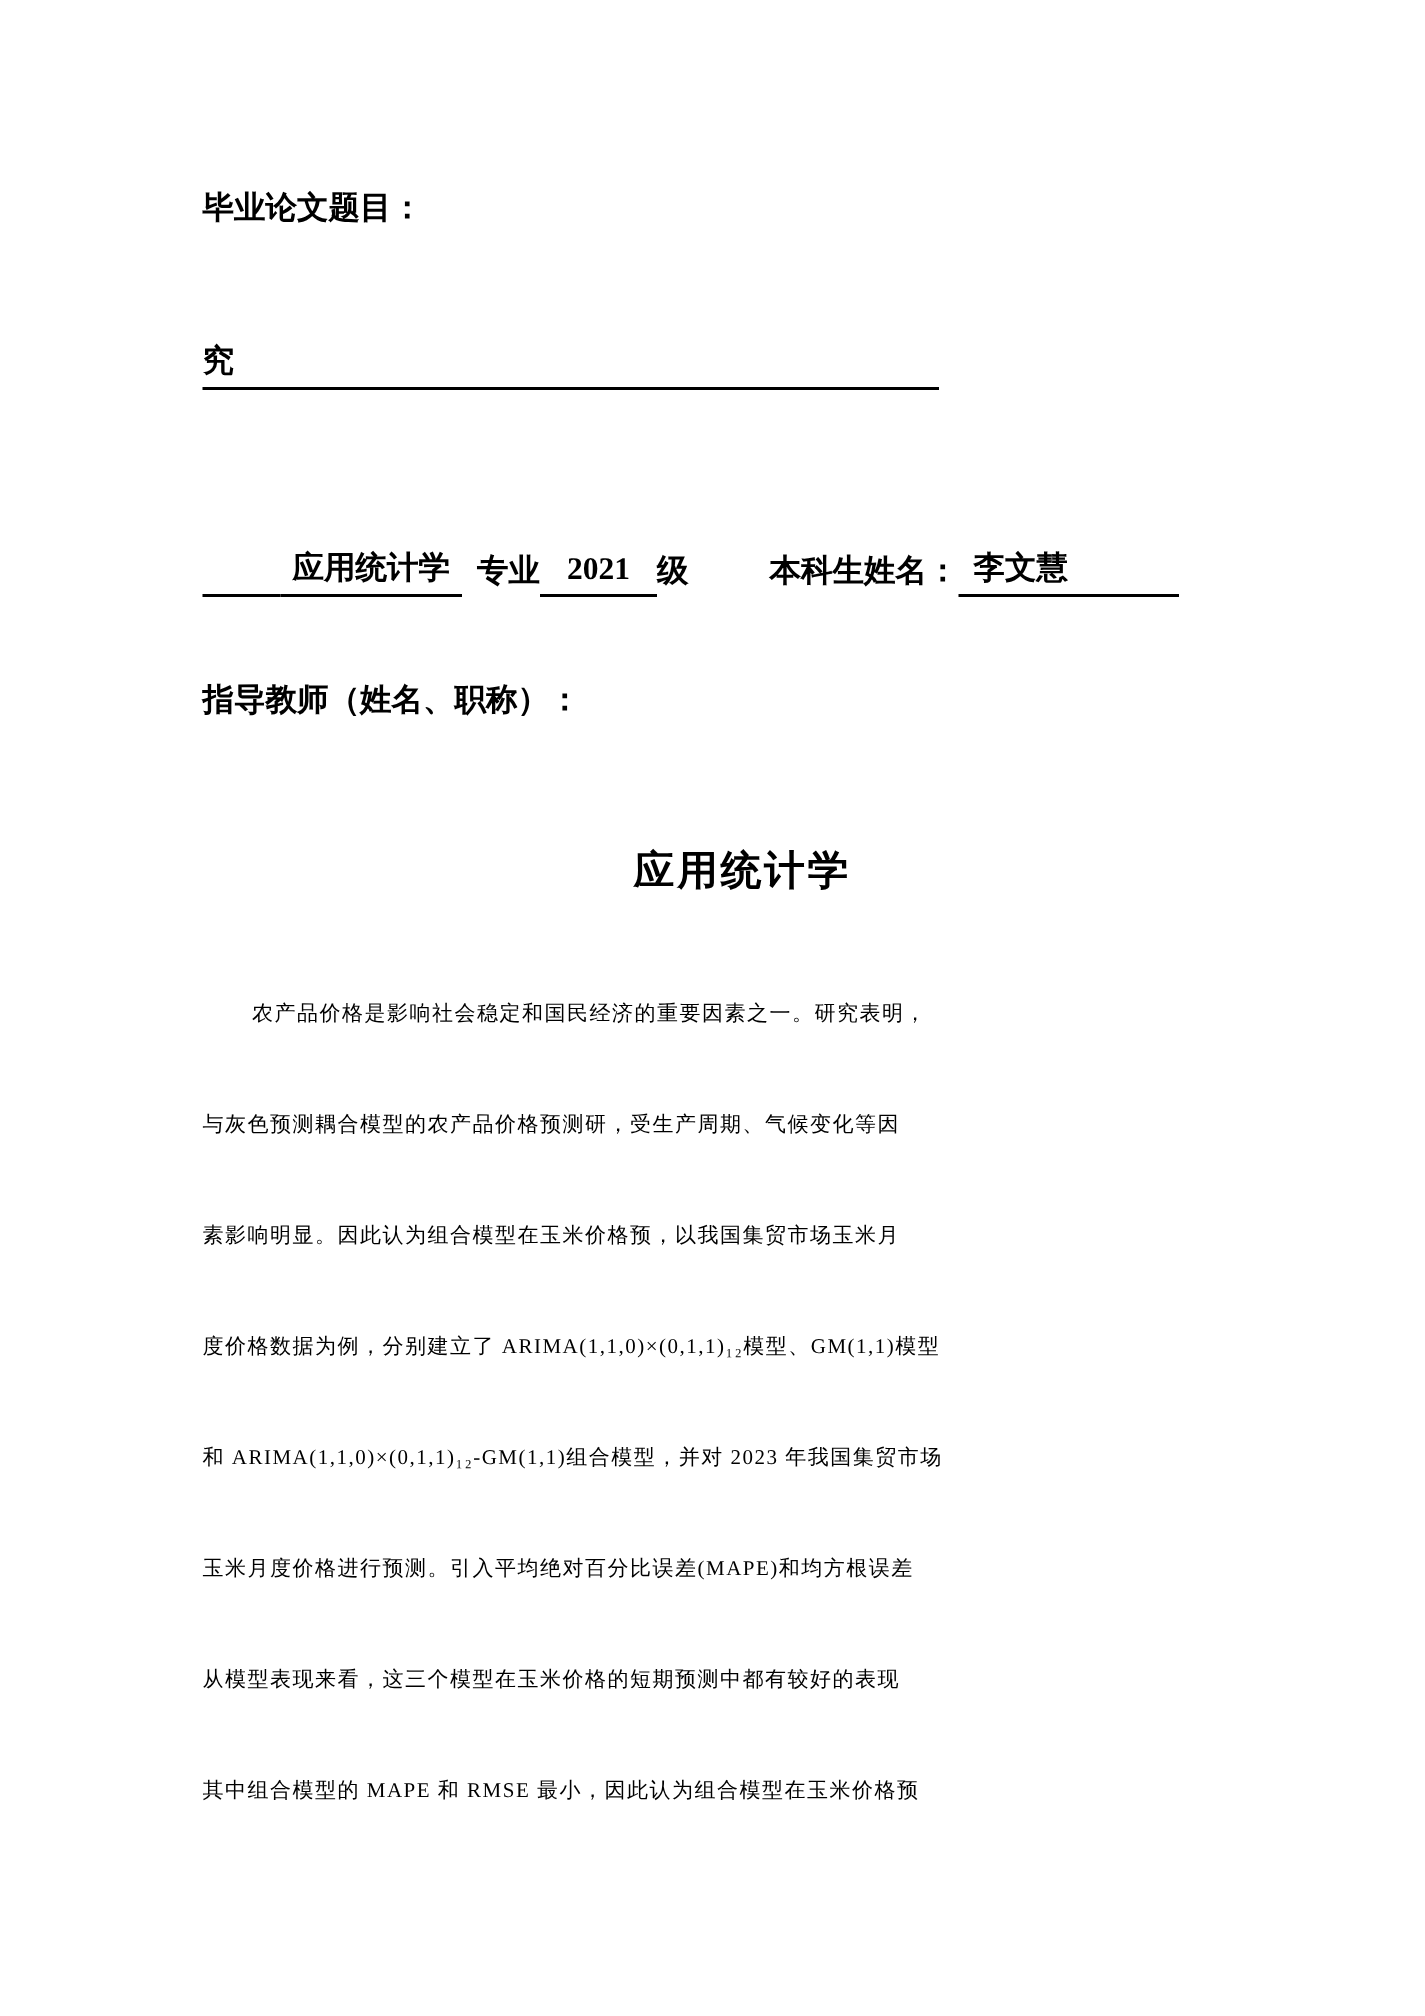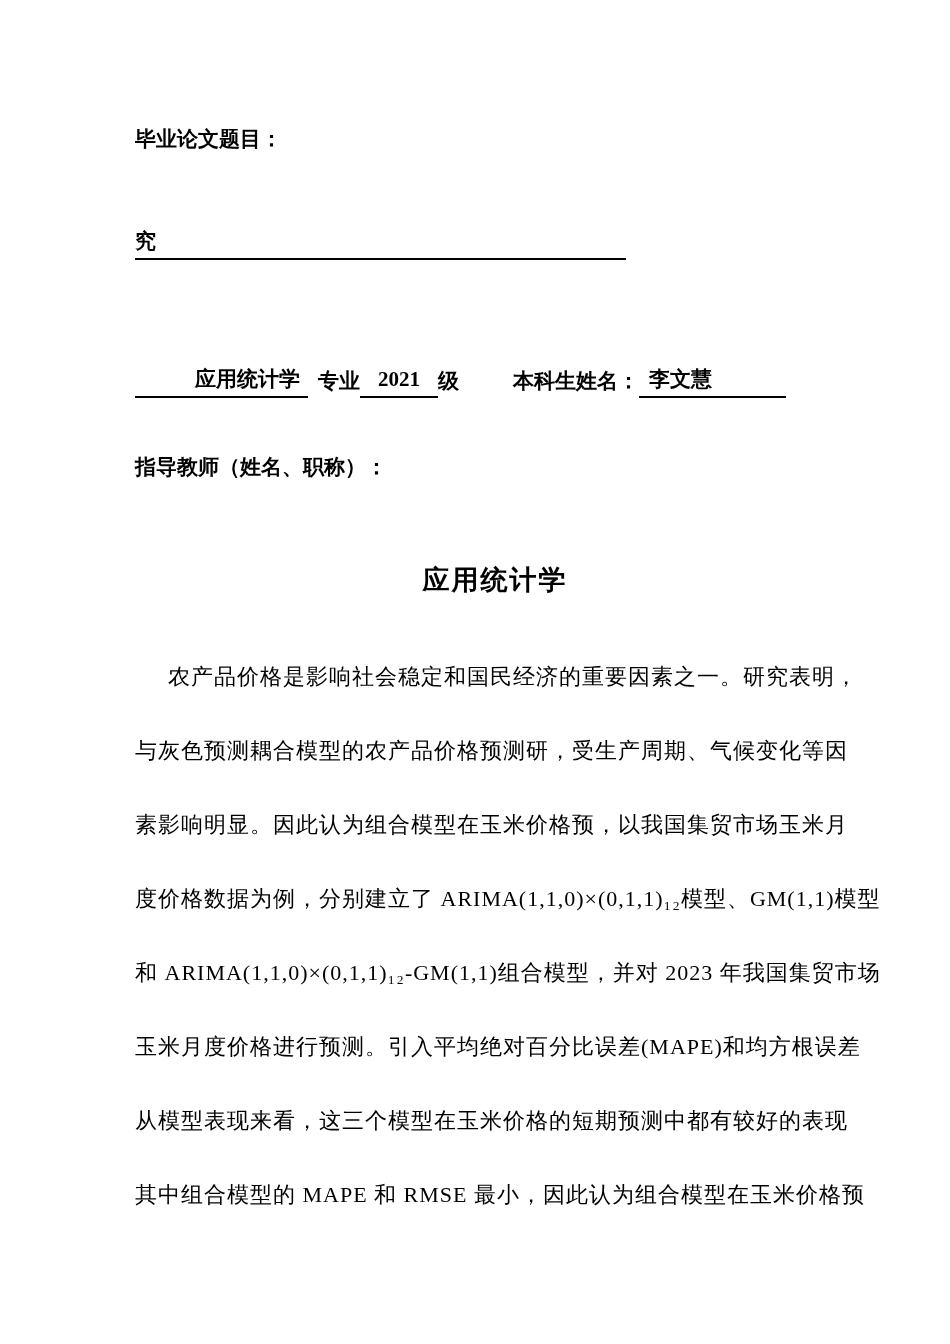--- a/index.html
+++ b/index.html
@@ -45,21 +45,21 @@
   
   .abstract-heading {
     margin-top: 76px;
     text-align: center;
     font-size: 27px;
     line-height: 40px;
     letter-spacing: 2px;
   }
   .abstract-body {
     margin-top: 40px;
-    font-size: 22px;
+    font-size: 14px;
     letter-spacing: 1px;
   }
   .abstract-body .bodyline {
     line-height: 74px;
     white-space: nowrap;
   }
   .abstract-body .bodyline.first {
     text-indent: 33px;
   }
 </style>

